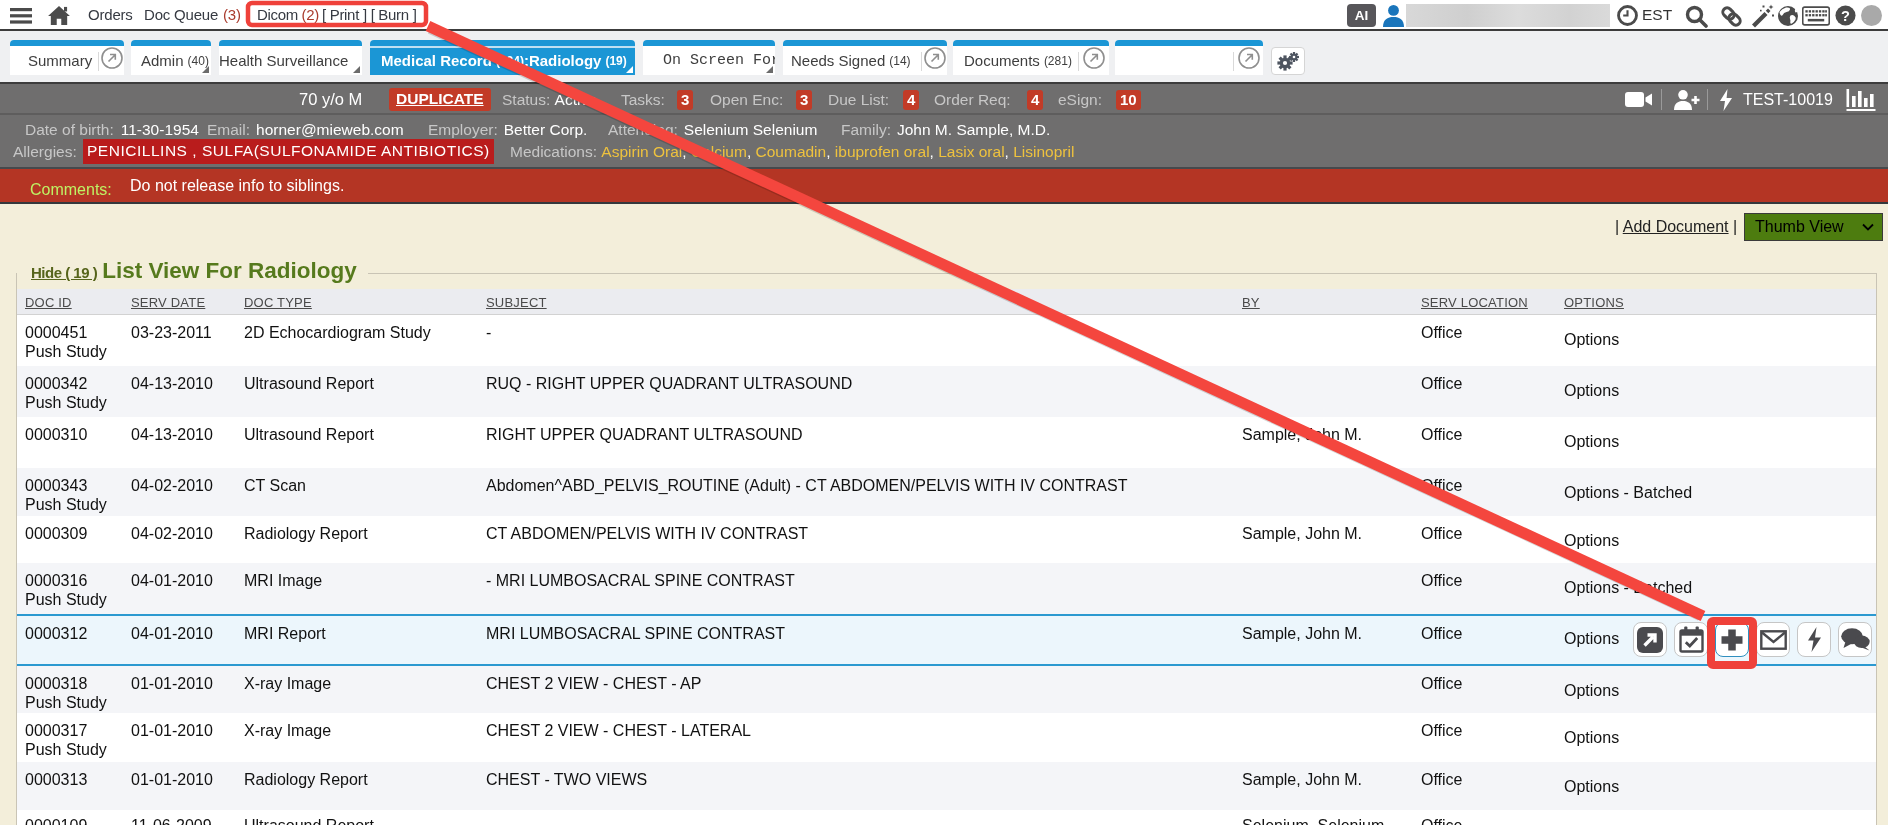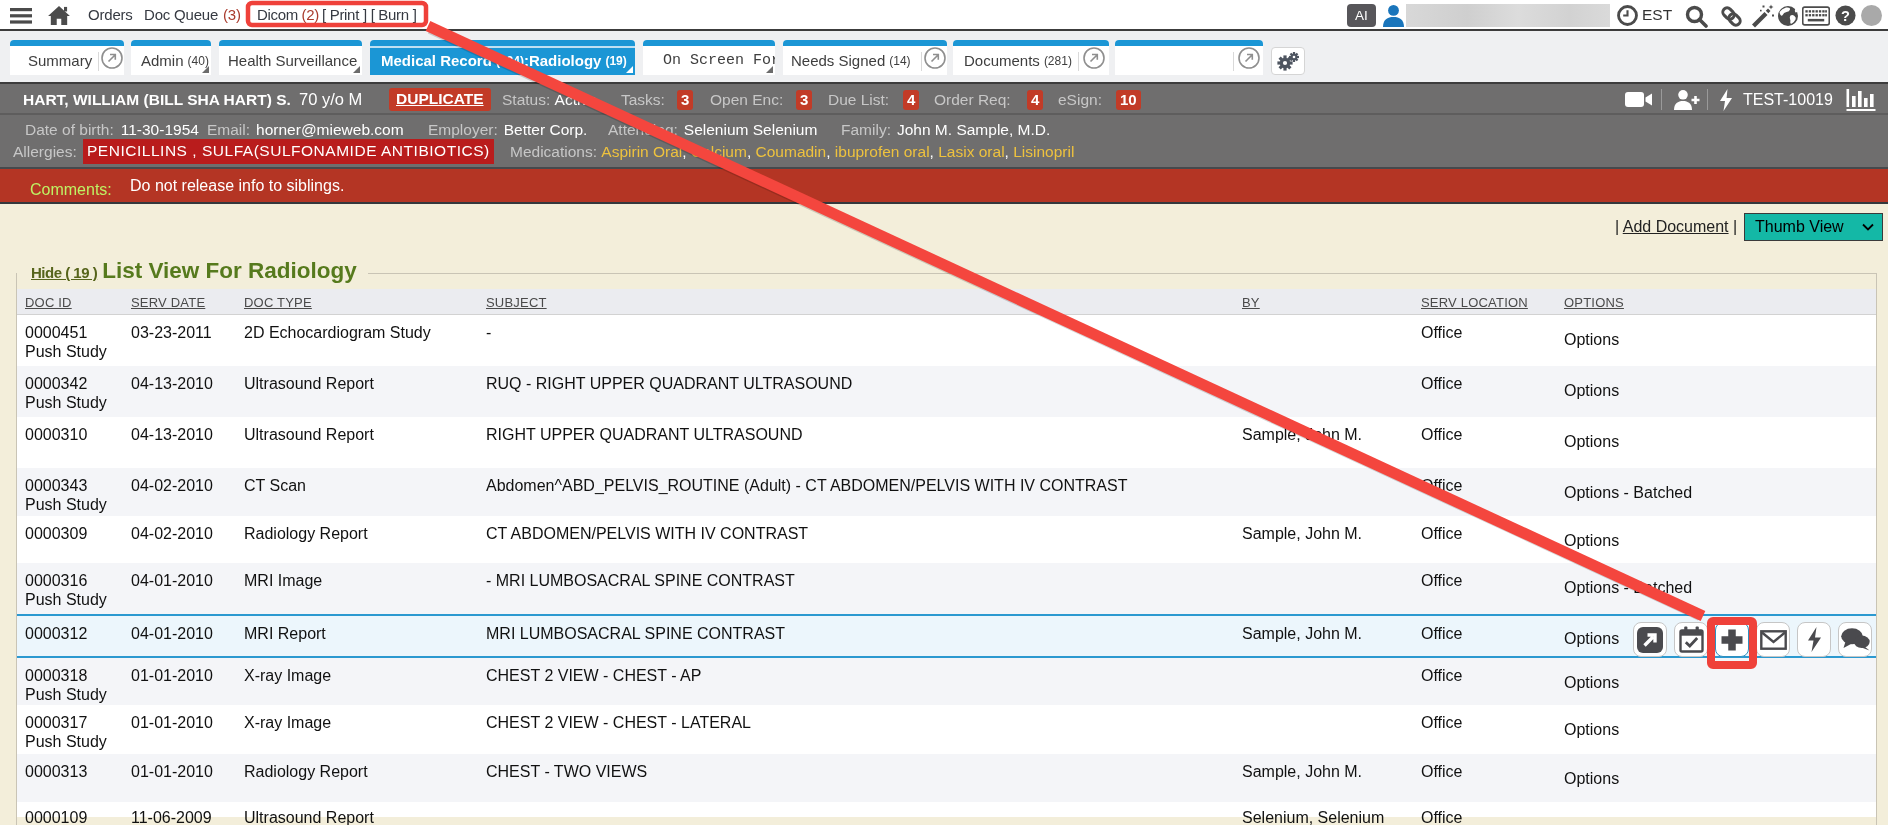--- a/index.html
+++ b/index.html
@@ -86,21 +86,21 @@
 
   <svg style="position:absolute;left:48px;top:6px;" width="22" height="20" viewBox="0 0 24 22">
     <path d="M12 0 L24 11 L21 11 L21 21 L14.5 21 L14.5 14 L9.5 14 L9.5 21 L3 21 L3 11 L0 11 Z" fill="#4b4b4b"></path>
     <rect x="17.5" y="1" width="3.4" height="5" fill="#4b4b4b"></rect>
   </svg>
   <div class="tb navlink" style="left:88px;">Orders</div>
   <div class="tb navlink" style="left:144px;">Doc Queue</div>
   <div class="tb navlink navred" style="left:223px;">(3)</div>
   <div class="tb navlink" style="left:257px; letter-spacing:-0.3px;">Dicom<span style="display:inline-block;width:3.5px;"></span><span class="navred">(2)</span><span style="display:inline-block;width:3px;"></span> [ Print ] [ Burn ]</div>
 
-  <div class="tb" style="left:1347px; top:4px; height:23px; width:29px; background:#57565a; border-radius:4px; justify-content:center; color:#fff; font-weight:normal; font-size:13.5px;">AI</div>
+  <div class="tb" style="left:1347px; top:4px; height:23px; width:29px; background:#57565a; border-radius:4px; justify-content:center; color:#fff; font-weight:bold; font-size:13.5px;">AI</div>
 
   <svg style="position:absolute;left:1383px;top:5px;" width="21" height="22" viewBox="0 0 21 22">
     <circle cx="10.5" cy="5.4" r="5.4" fill="#1a75bb"></circle>
     <path d="M0 22 C0 14.5 4.5 12 10.5 12 C16.5 12 21 14.5 21 22 Z" fill="#1a75bb"></path>
   </svg>
 
   <div style="position:absolute;left:1406px;top:4px;width:204px;height:23px;background:linear-gradient(90deg,#d8d8d8,#cfcfcf 30%,#dcdcdc 55%,#d2d2d2 80%,#dadada);"></div>
 
   <svg style="position:absolute;left:1617px;top:5px;" width="21" height="21" viewBox="0 0 22 22">
     <circle cx="11" cy="11" r="9.4" fill="none" stroke="#4b4b4b" stroke-width="3"></circle>
@@ -177,21 +177,21 @@
           <path d="M7.5 14.5 L14 8 M9 7.5 L14.3 7.5 L14.3 12.8" fill="none" stroke="#8f8f8f" stroke-width="1.6"></path>
         </svg>
   </div>
   <div class="tab" style="left:131px; width:80px;">
     <div class="bluetop"></div>
     <div class="lbl" style="padding-left:10px;">Admin <span class="cnt">(40)</span></div>
     <div class="tabcorner"></div>
   </div>
   <div class="tab" style="left:219px; width:143px;">
     <div class="bluetop"></div>
-    <div class="lbl" style="padding-left:9px;">Health Surveillance</div>
+    <div class="lbl" style="">Health Surveillance</div>
     <div class="tabcorner"></div>
   </div>
   <div class="tab active" style="left:370px; width:265px;">
     <div style="position:absolute;top:6px;left:0;right:0;height:2px;background:#bfe0f2;"></div>
     <div class="lbl" style="padding-left:11px;">Medical Record <span class="cnt" style="font-weight:bold;">(134)</span>:Radiology <span class="cnt" style="font-weight:bold;">(19)</span></div>
     <div class="tabcorner"></div>
   </div>
   <div class="tab" style="left:643px; width:132px;">
     <div class="bluetop"></div>
     <div class="lbl" style="padding-left:20px;font-family:Liberation Mono, monospace;">On Screen Forms</div>
@@ -261,21 +261,20 @@
           <circle r="1.3" fill="#fff"></circle>
         </g>
       </g>
     </svg>
   </div>
 </div>
 <div id="tabsep"></div>
 
 <div id="phead">
   <div id="prow1">
-    <div class="pitem" style="left:23px; font-weight:bold; font-size:15.5px;">HART, WILLIAM (BILL SHA HART) S.</div>
     <div class="pitem" style="left:299px; font-size:16.5px;">70 y/o M</div>
     <div class="pitem" style="left:389px;">
           <span style="background:#c23b27; border-radius:3px; padding:2px 7px 3px; font-weight:bold; text-decoration:underline; font-size:15.5px;">DUPLICATE</span>
         </div>
     <div class="pitem" style="left:502px;"><span class="pl">Status:</span>&nbsp;Active</div>
     <div class="pitem" style="left:621px;">
           <span class="pl">Tasks:</span>
         </div>
     <div class="pitem" style="left:677px;">
           <span class="badge">3</span>
@@ -362,21 +361,21 @@
   </div>
 </div>
 
 <div id="comments">
   <div class="pitem" style="left:30px; top:0; height:41px; color:#bef264;">Comments:</div>
   <div class="pitem" style="left:130px; top:0; height:33px; color:#fff;">Do not release info to siblings.</div>
 </div>
 
 <div id="adddoc">
   <div style="position:absolute; left:1615px; top:5px; font-size:16px; color:#222;">| <span style="text-decoration:underline;">Add Document</span> |</div>
-  <div style="position:absolute; left:1744px; top:0; width:139px; height:28px; background:#14b8a6; border:1.5px solid #3a3a3a; display:flex; align-items:center; justify-content:space-between; padding:0 8px 0 10px; font-size:16px; color:#000;">
+  <div style="position:absolute; left:1744px; top:0; width:139px; height:28px; background:#4d7c0f; border:1.5px solid #3a3a3a; display:flex; align-items:center; justify-content:space-between; padding:0 8px 0 10px; font-size:16px; color:#000;">
     <span>Thumb View</span>
     <svg width="12" height="8" viewBox="0 0 12 8">
           <path d="M1 1.5 L6 6.5 L11 1.5" fill="none" stroke="#000" stroke-width="1.8"></path>
         </svg>
   </div>
 </div>
 
 <div id="fstop"></div>
 <div id="fieldset"></div>
 <div id="legend"><span id="hidelink">Hide ( 19 )</span><span id="heading">List View For Radiology</span></div>
@@ -438,21 +437,21 @@
   </div>
   <div class="row even" style="height:51px;">
     <div class="cell c1">0000316</div>
         <div class="cell2 c1">Push Study</div>
     <div class="cell c2">04-01-2010</div>
     <div class="cell c3">MRI Image</div>
     <div class="cell c4">- MRI LUMBOSACRAL SPINE CONTRAST</div>
     <div class="cell c6">Office</div>
     <div class="opt c7">Options - Batched</div>
   </div>
-  <div class="row hl" style="height:44px;">
+  <div class="row hl" style="height:52px;">
     <div class="cell c1">0000312</div>
     <div class="cell c2">04-01-2010</div>
     <div class="cell c3">MRI Report</div>
     <div class="cell c4">MRI LUMBOSACRAL SPINE CONTRAST</div>
     <div class="cell c5">Sample, John M.</div>
     <div class="cell c6">Office</div>
     <div class="opt c7" style="top:14px;">Options</div>
     <div class="ibtn" style="left:1616px; top:6px;">
       <svg width="26" height="26" viewBox="0 0 26 26">
             <rect x="0" y="0" width="26" height="26" rx="6" fill="#4a4a4e"></rect>

